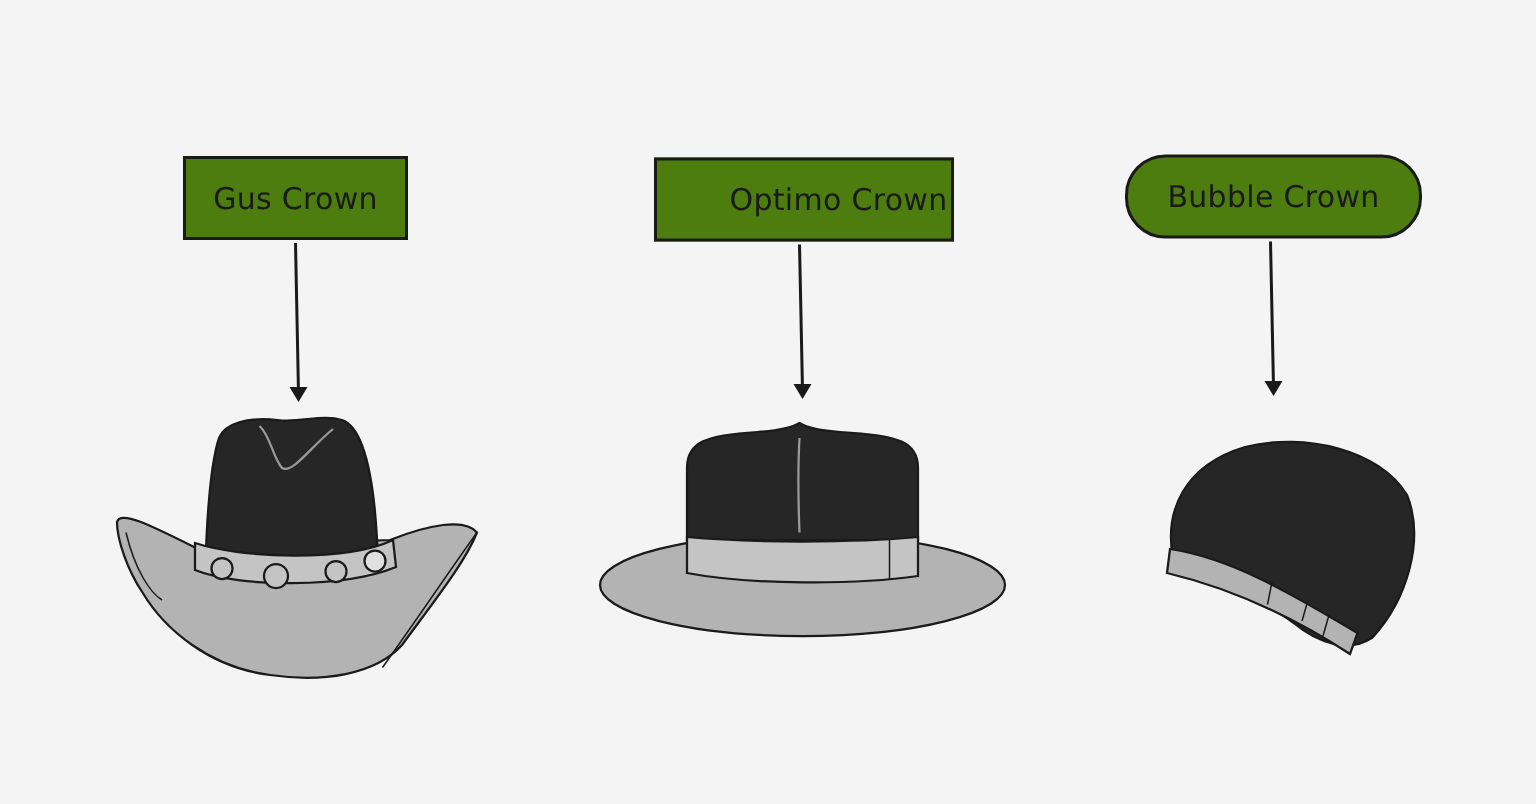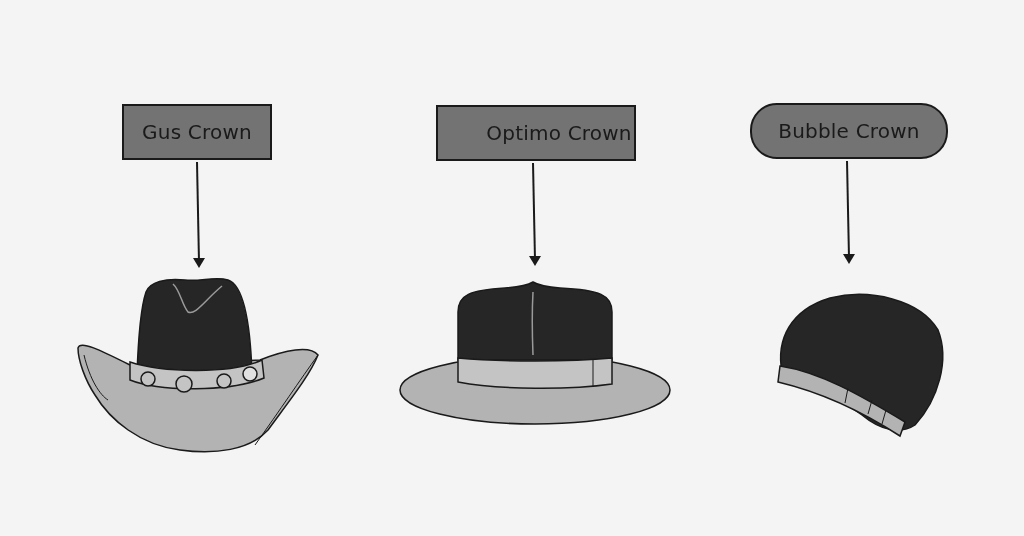--- a/index.html
+++ b/index.html
@@ -1,17 +1,17 @@
 <!DOCTYPE html>
 <html><head>
 <meta charset="utf-8">
 <style>
   html, body { margin:0; padding:0; }
   body { width:1024px; height:536px; background:#f4f4f4; position:relative; overflow:hidden; font-family:"DejaVu Sans", sans-serif; }
-  .label-box { position:absolute; background:#737373; border:2px solid #1a1a1a; box-sizing:border-box; display:flex; align-items:center; justify-content:center; font-size:20px; font-weight:500; color:#1a1a1a; letter-spacing:0.2px; }
+  .label-box { position:absolute; background:#4d7c0f; border:2px solid #1a1a1a; box-sizing:border-box; display:flex; align-items:center; justify-content:center; font-size:20px; font-weight:500; color:#1a1a1a; letter-spacing:0.2px; }
   svg.art { position:absolute; left:0; top:0; }
 </style>
 </head>
 <body>
 
 <div class="label-box" style="left:122px;top:104px;width:150px;height:56px;">Gus Crown</div>
 <div class="label-box" style="left:436px;top:105px;width:200px;height:56px;padding-left:46px;">Optimo Crown</div>
 <div class="label-box" style="left:750px;top:103px;width:198px;height:56px;border-radius:27px;">Bubble Crown</div>
 
 <svg class="art" width="1024" height="536" viewBox="0 0 1024 536">

